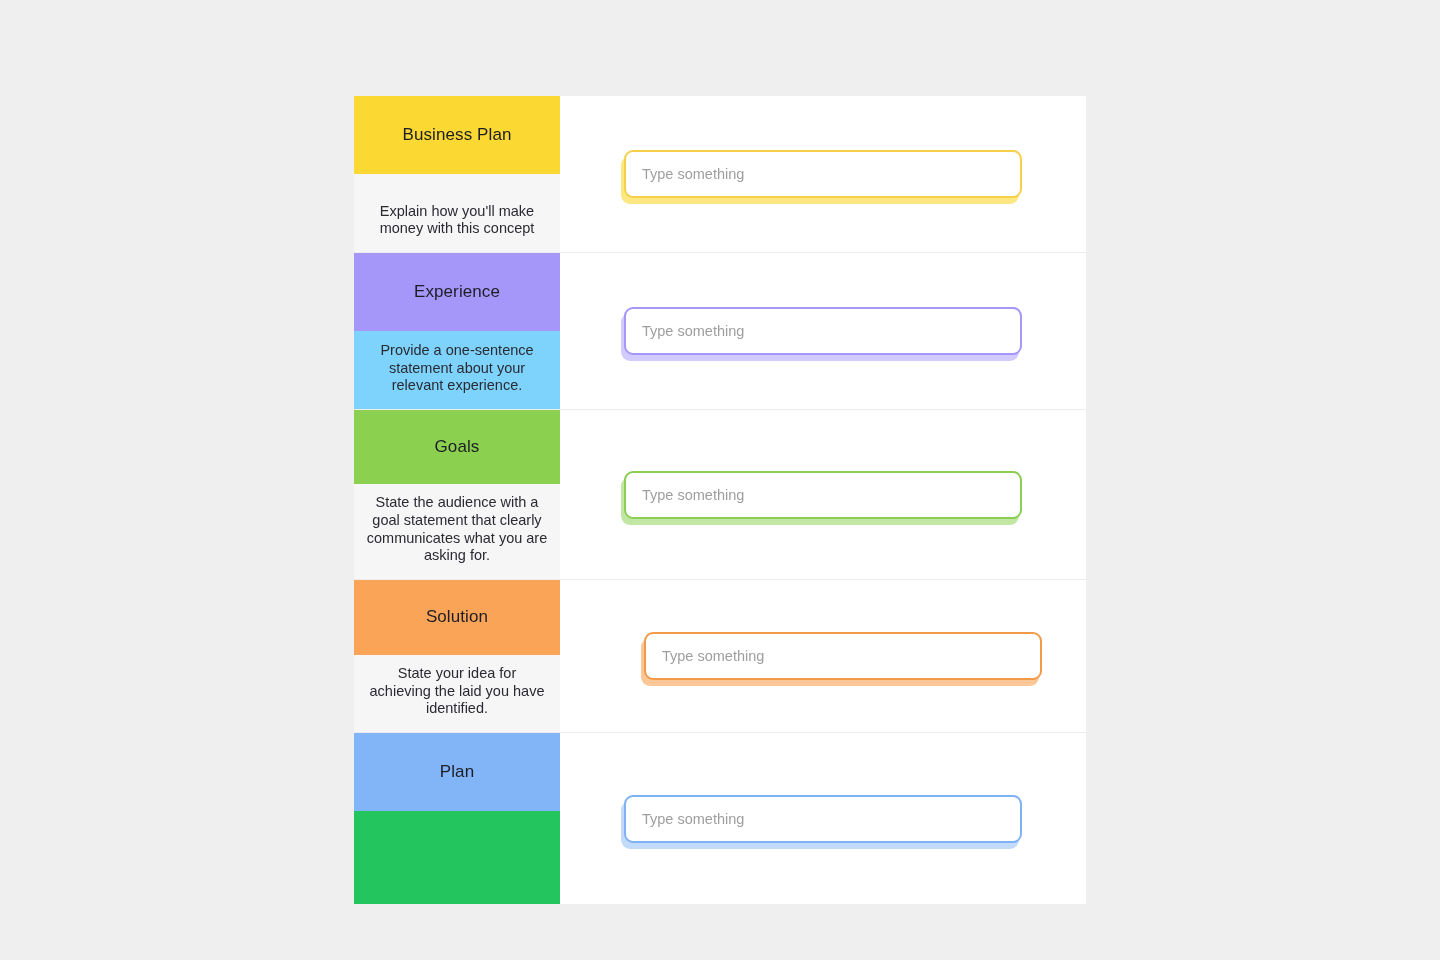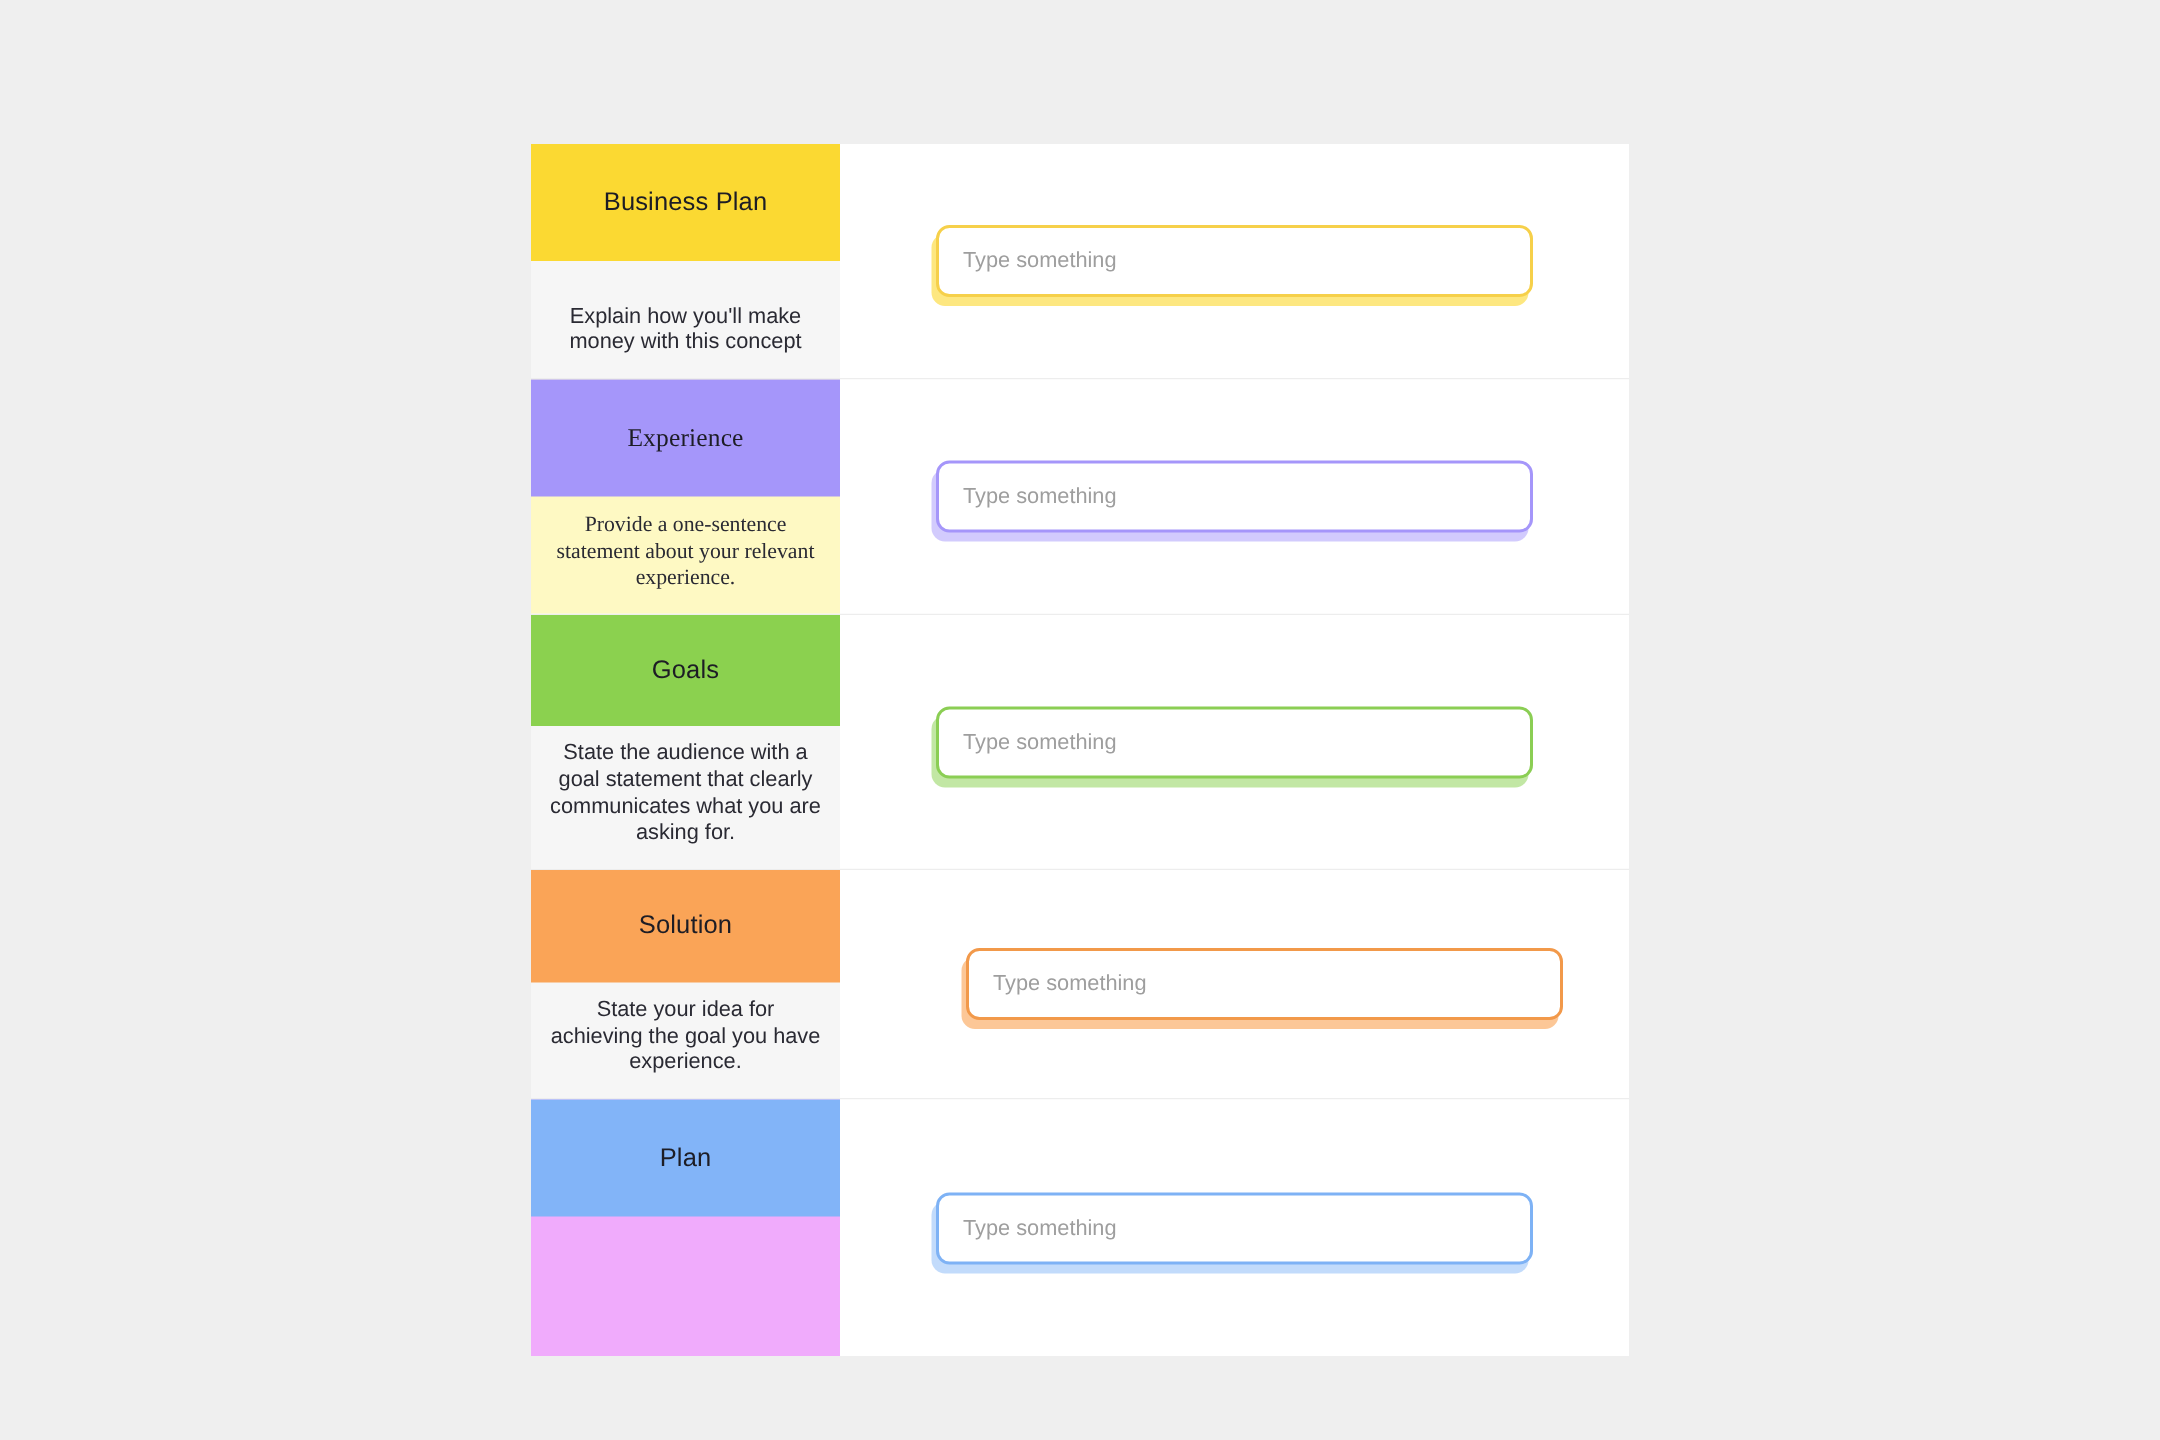--- a/index.html
+++ b/index.html
@@ -160,21 +160,21 @@
       </div>
       <div class="row-right">
         <div class="input-shell">
           <div class="input-shadow" style="background: rgb(251, 217, 50);"></div>
           <input class="text-input" type="text" placeholder="Type something" style="border-color: rgb(246, 208, 74);">
         </div>
       </div>
     </div>
 
     <div class="row row-1">
-      <div class="row-left" style="background: #fef9c3; font-family: Liberation Serif, serif;">
+      <div class="row-left" style="background: #7dd3fc;">
         <div class="band" style="background: rgb(165, 150, 250);">
           <span class="band-title">Experience</span>
         </div>
         <div class="desc-wrap">
           <span class="desc">Provide a one-sentence statement about your relevant experience.</span>
         </div>
       </div>
       <div class="row-right">
         <div class="input-shell">
           <div class="input-shadow" style="background: rgb(183, 171, 251);"></div>
@@ -199,33 +199,33 @@
         </div>
       </div>
     </div>
 
     <div class="row row-3">
       <div class="row-left" style="background: rgb(246, 246, 246);">
         <div class="band" style="background: rgb(250, 164, 87);">
           <span class="band-title">Solution</span>
         </div>
         <div class="desc-wrap">
-          <span class="desc">State your idea for achieving the goal you have experience.</span>
+          <span class="desc">State your idea for achieving the laid you have identified.</span>
         </div>
       </div>
       <div class="row-right">
         <div class="input-shell">
           <div class="input-shadow" style="background: rgb(250, 164, 87);"></div>
           <input class="text-input" type="text" placeholder="Type something" style="border-color: rgb(242, 153, 74);">
         </div>
       </div>
     </div>
 
     <div class="row row-4">
-      <div class="row-left" style="background: #f0abfc;">
+      <div class="row-left" style="background: #22c55e;">
         <div class="band" style="background: rgb(130, 180, 248);">
           <span class="band-title">Plan</span>
         </div>
       </div>
       <div class="row-right">
         <div class="input-shell">
           <div class="input-shadow" style="background: rgb(156, 197, 249);"></div>
           <input class="text-input" type="text" placeholder="Type something" style="border-color: rgb(126, 178, 245);">
         </div>
       </div>

